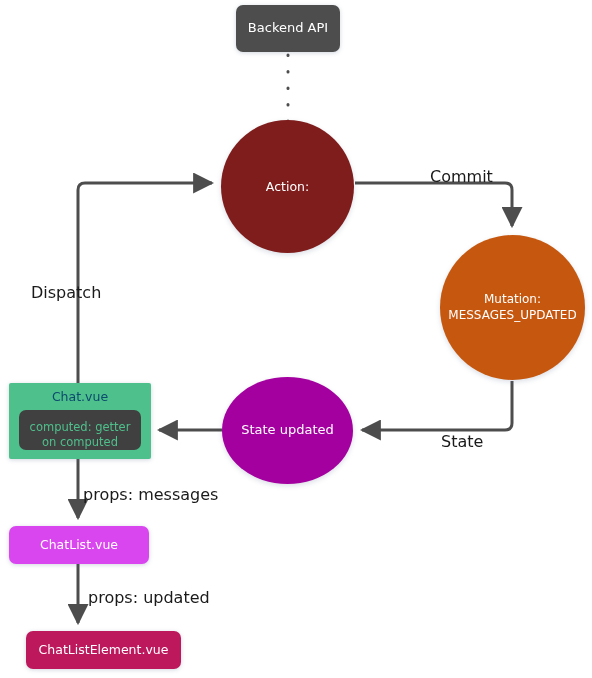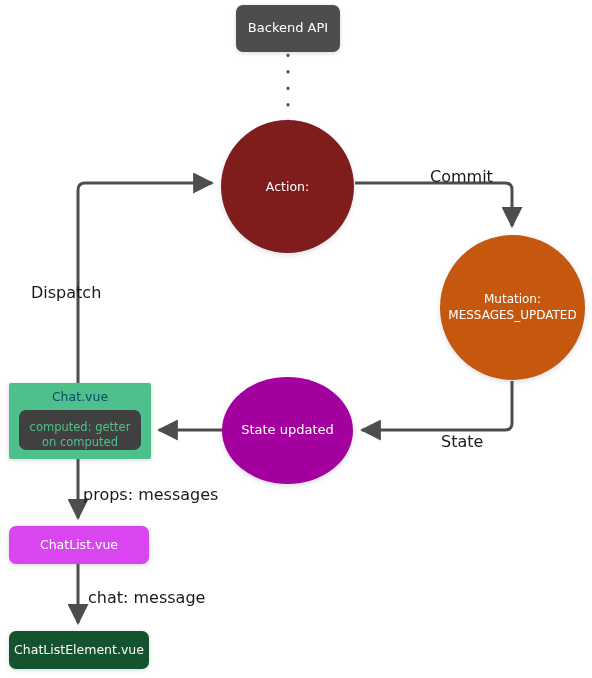--- a/index.html
+++ b/index.html
@@ -113,25 +113,25 @@
   #chatlist-vue {
     left: 9px;
     top: 526px;
     width: 140px;
     height: 38px;
     background: #d946ef;
     font-size: 12.5px;
   }
   
   #chatlistelement-vue {
-    left: 9px;
+    left: 26px;
     top: 631px;
-    width: 140px;
+    width: 155px;
     height: 38px;
-    background: #14532d;
+    background: #be185d;
     font-size: 12.5px;
   }
   
   .edge-label {
     position: absolute;
     color: #1a1a1a;
     font-size: 16px;
     white-space: nowrap;
   }
   #label-dispatch { left: 31px; top: 283px; }
@@ -221,15 +221,15 @@
   </div>
 
   <span class="edge-label" id="label-dispatch">Dispatch</span>
 
   <span class="edge-label" id="label-commit">Commit</span>
 
   <span class="edge-label" id="label-mutate">State</span>
 
   <span class="edge-label" id="label-props-messages">props: messages</span>
 
-  <span class="edge-label" id="label-props-message">chat: message</span>
+  <span class="edge-label" id="label-props-message">props: updated</span>
 
 </div>
 
 </body></html>

